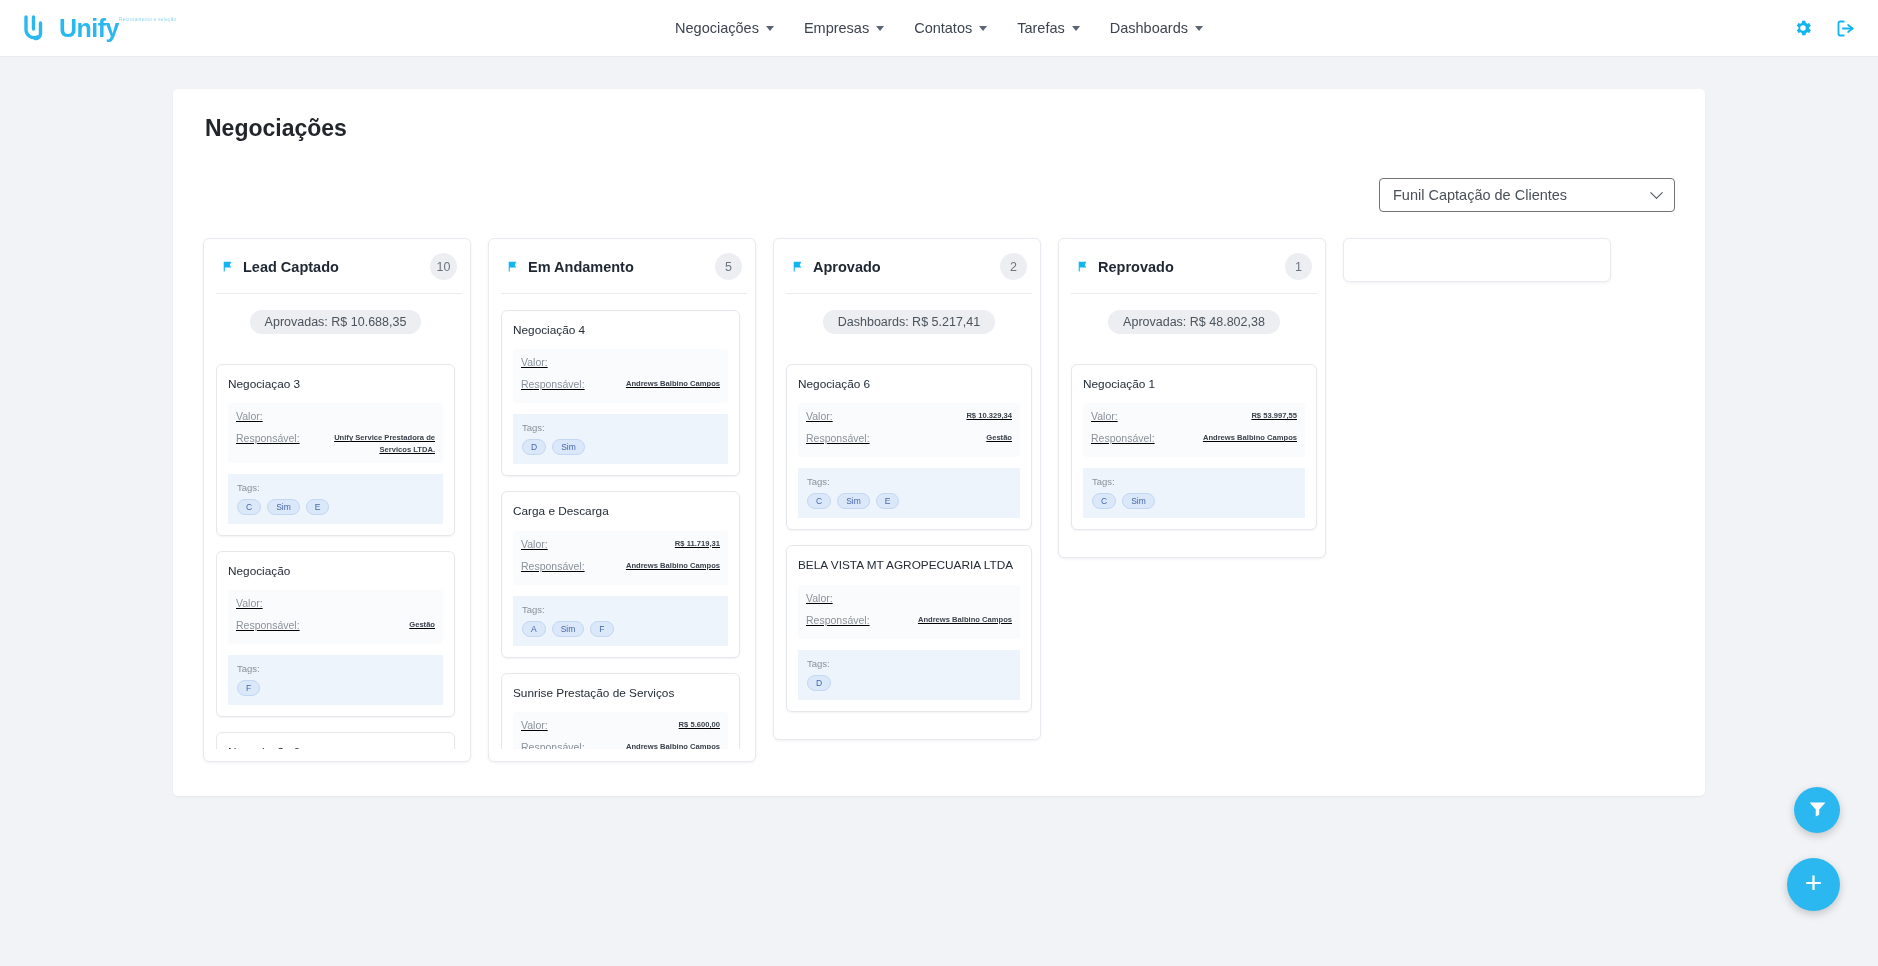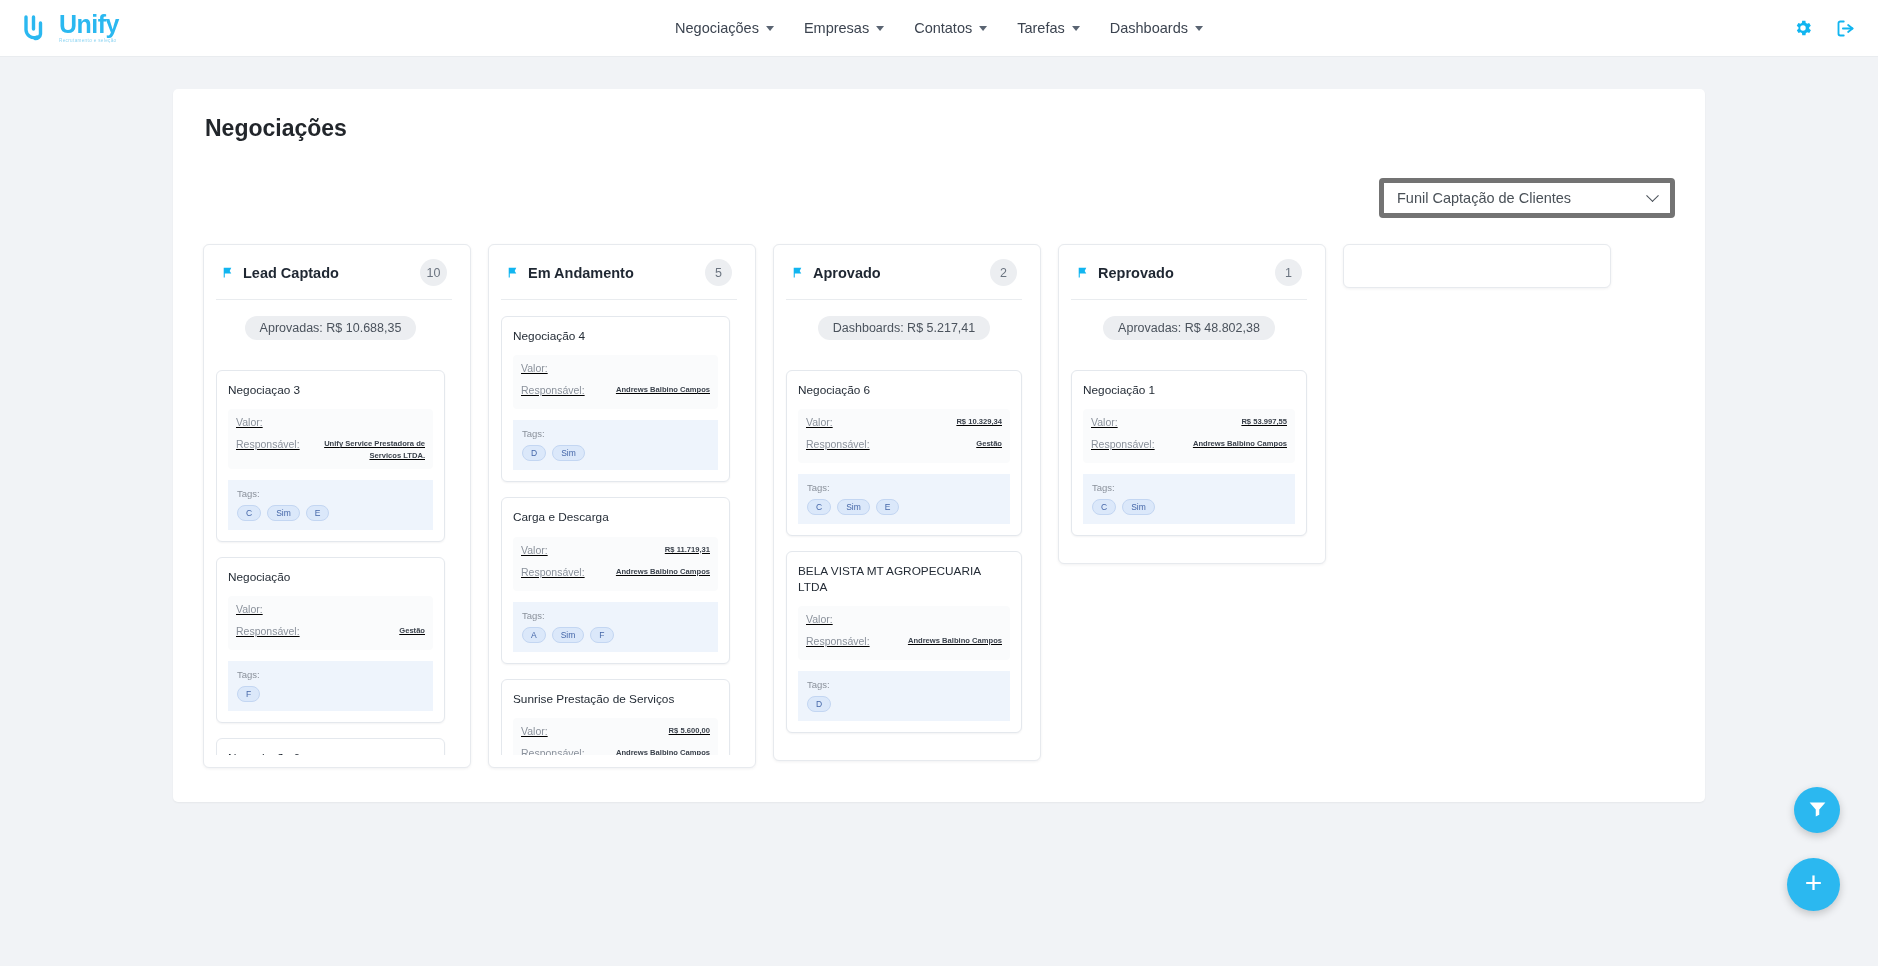--- a/index.html
+++ b/index.html
@@ -13,21 +13,21 @@
   
   .topnav {
     height: 57px; background: #ffffff;
     display: flex; align-items: center;
     padding: 0 22px;
     border-bottom: 1px solid #e9ecef;
     position: relative;
   }
   .logo { display: flex; align-items: center; gap: 7px; }
   .logo-mark { width: 30px; height: 30px; }
-  .logo-textwrap { display: flex; flex-direction: column; line-height: 1; }
+  .logo-textwrap { display: flex; flex-direction: row; line-height: 1; }
   .logo-word { font-size: 25px; font-weight: 600; color: #2bb8f0; letter-spacing: -0.5px; }
   .logo-tag { font-size: 4.6px; color: #8fd5f2; letter-spacing: 0.35px; margin-top: 2px; }
 
   .navmenu {
     position: absolute; left: 50%; transform: translateX(-50%);
     display: flex; align-items: center; gap: 30px;
   }
   .navitem {
     display: flex; align-items: center; gap: 7px;
     font-size: 14.5px; color: #3c4450; cursor: pointer;
@@ -51,40 +51,40 @@
     padding: 26px 0 34px 0;
     box-shadow: 0 1px 2px rgba(0,0,0,.05);
   }
   .page-title {
     font-size: 23px; font-weight: 700; color: #22262b;
     padding-left: 32px; margin-bottom: 36px;
   }
 
   .funnel-row { display: flex; justify-content: flex-end; padding-right: 30px; margin-bottom: 26px; }
   .funnel-select {
-    width: 296px; height: 40px;
-    border: 5px solid #737373; border-radius: 4px;
+    width: 296px; height: 34px;
+    border: 1px solid #737373; border-radius: 4px;
     background: #fff; color: #495057; font-size: 14.5px;
     display: flex; align-items: center; justify-content: space-between;
     padding: 0 13px; cursor: pointer;
     font-family: "Liberation Sans", sans-serif;
   }
   .sel-caret {
     width: 9px; height: 9px;
     border-right: 1.6px solid #4a5159; border-bottom: 1.6px solid #4a5159;
     transform: rotate(45deg) translate(-2px,-2px);
   }
 
   
   .board { display: flex; gap: 17px; padding: 0 30px; align-items: flex-start; }
   .column {
     width: 268px; flex: 0 0 268px;
     background: #ffffff;
     border: 1px solid #e7eaee; border-radius: 6px;
-    padding: 14px 18px 12px 12px;
+    padding: 14px 8px 12px 12px;
     box-shadow: 0 1px 3px rgba(16,24,40,.06);
   }
   .col-head {
     display: flex; align-items: center;
     padding: 0 5px 13px 5px;
     border-bottom: 1px solid #e9ecef;
   }
   .flag { margin-right: 9px; display: inline-flex; }
   .col-title { font-size: 14.5px; font-weight: 700; color: #1f2732; flex: 1; white-space: nowrap; }
   .col-count {

